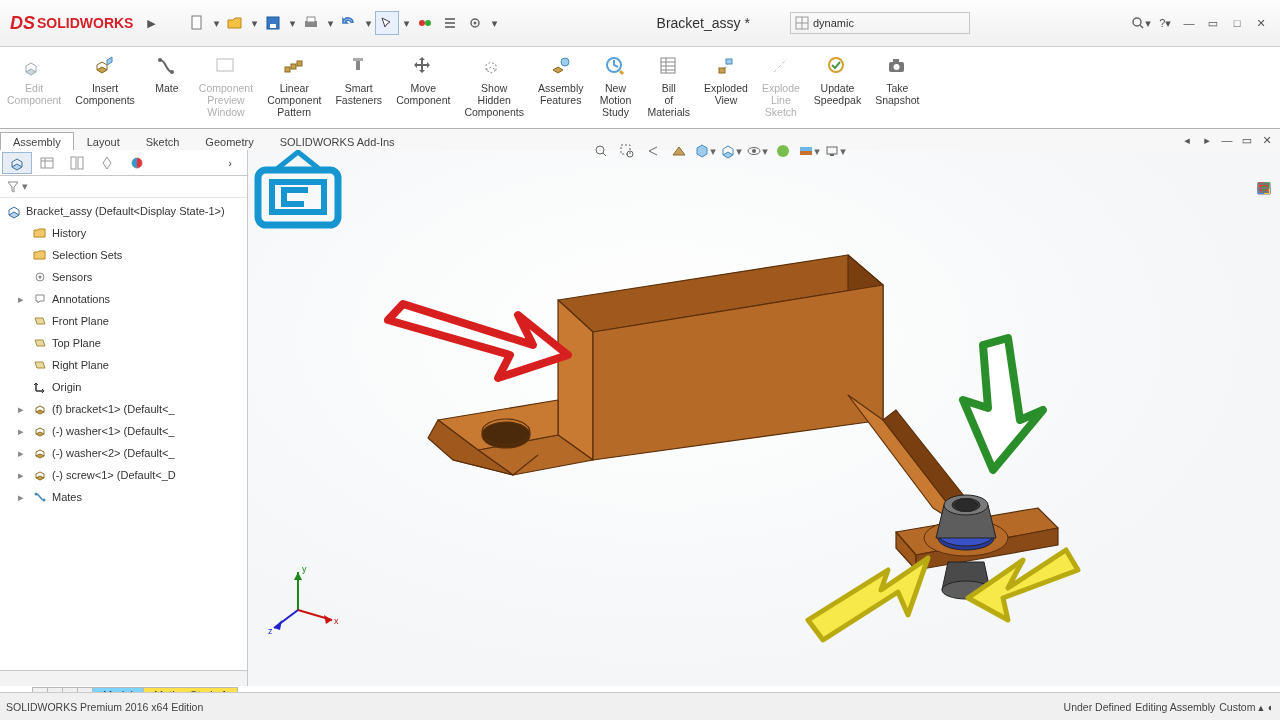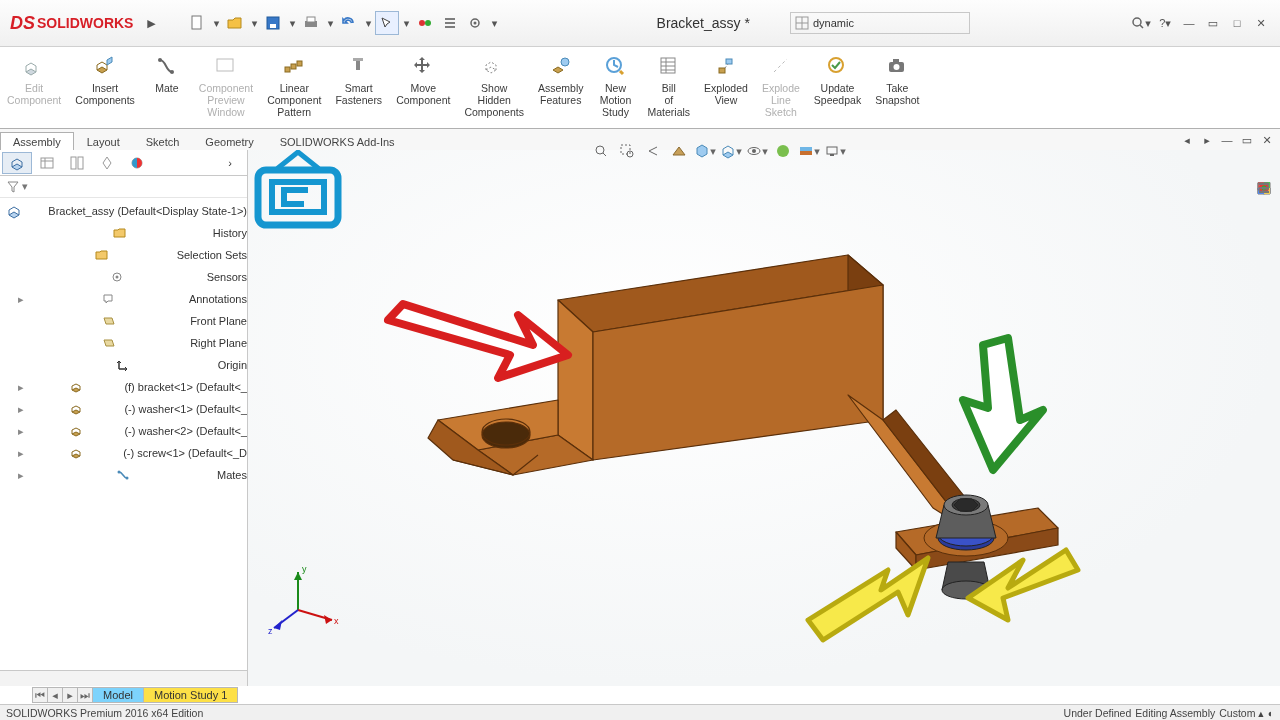--- a/index.html
+++ b/index.html
@@ -28,39 +28,39 @@
 .heads-up { position:absolute; top:140px; left:590px; display:flex; gap:4px; align-items:center; z-index:5; }
 .hu-btn { width:22px; height:22px; display:flex; align-items:center; justify-content:center; color:#666; }
 
 .main { position:absolute; top:150px; bottom:34px; left:0; right:0; display:flex; }
 .tree-panel { width:248px; background:#fff; border-right:1px solid #c8c8c8; display:flex; flex-direction:column; }
 .tree-tabs { height:26px; display:flex; align-items:center; border-bottom:1px solid #c8c8c8; padding:0 2px; gap:0; }
 .tt { width:30px; height:22px; display:flex; align-items:center; justify-content:center; border:1px solid transparent; }
 .tt.active { background:#e6edf5; border-color:#9cb8d6; }
 .filter-row { height:22px; border-bottom:1px solid #e6e6e6; display:flex; align-items:center; padding:0 6px; color:#777; }
 .tree { flex:1; overflow:hidden; padding:2px 0; }
-.tnode { display:flex; align-items:center; height:22px; padding-left:6px; gap:4px; font-size:11px; white-space:nowrap;justify-content:space-between; }
+.tnode { display:flex; align-items:center; height:22px; padding-left:6px; gap:4px; font-size:11px; white-space:nowrap; }
 .tnode .exp { width:10px; color:#888; }
 .tnode .tico { width:16px; height:16px; display:flex; align-items:center; justify-content:center; }
 .tnode.level1 { padding-left:18px; }
 .tnode.root { background:#fff; }
 .scroll-h { height:16px; border-top:1px solid #c8c8c8; background:#f3f3f3; }
 
 .viewport { flex:1; position:relative; background: radial-gradient(ellipse at 40% 35%, #ffffff, #f4f6f7 70%); }
 .viewport svg { position:absolute; top:0; left:0; }
 .nav-icons { position:absolute; right:4px; top:30px; display:flex; flex-direction:column; gap:2px; }
 .nav-icons .nv { width:20px; height:20px; display:flex; align-items:center; justify-content:center; color:#666; }
 
 .bottom-tabs { position:absolute; bottom:16px; left:0; height:18px; display:flex; align-items:center; font-size:11px; }
 .btab { padding:1px 10px; border:1px solid #b8b8b8; background:#fde047; margin-right:-1px; }
 .btab.active { background:#7dd3fc; }
 .sheet-nav { display:flex; }
 .sheet-nav div { width:16px; height:16px; border:1px solid #b8b8b8; display:flex; align-items:center; justify-content:center; color:#666; background:#f0f0f0; margin-right:-1px; }
 
-.status-bar { position:absolute; bottom:0; left:0; right:0; height:16px; background:#f0f0f0; border-top:1px solid #c8c8c8; display:flex; align-items:center; font-size:10.5px; color:#444; padding:0 6px;justify-content:center; }
+.status-bar { position:absolute; bottom:0; left:0; right:0; height:28px; background:#f0f0f0; border-top:1px solid #c8c8c8; display:flex; align-items:center; font-size:10.5px; color:#444; padding:0 6px;justify-content:center; }
 .status-bar .sp { margin-left:auto; display:flex; gap:4px; }
 
 .overlay-logo { position:absolute; right:22px; bottom:22px; width:100px; height:80px; }
 </style>
 </head>
 <body>
 
 <div class="title-bar">
   <div class="logo">
     <span class="ds" style="color:#d71f27;font-size:18px;font-weight:bold">DS</span>
@@ -451,20 +451,29 @@
           </span>
           <span>Front Plane</span>
         </div>
         <div class="tnode level1">
           <span class="exp"></span>
           <span class="tico">
             <svg width="14" height="14">
               <path d="M2 4l8 0 2 6-8 0z" fill="#e8d8a0" stroke="#a89040"></path>
             </svg>
           </span>
+          <span>Top Plane</span>
+        </div>
+        <div class="tnode level1">
+          <span class="exp"></span>
+          <span class="tico">
+            <svg width="14" height="14">
+              <path d="M2 4l8 0 2 6-8 0z" fill="#e8d8a0" stroke="#a89040"></path>
+            </svg>
+          </span>
           <span>Right Plane</span>
         </div>
         <div class="tnode level1">
           <span class="exp"></span>
           <span class="tico">
             <svg width="14" height="14">
               <path d="M3 11h8M3 11V3" stroke="#333" stroke-width="1.5"></path>
               <path d="M11 11l-2-2M11 11l-2 2M3 3l-2 2M3 3l2 2" stroke="#333"></path>
             </svg>
           </span>

